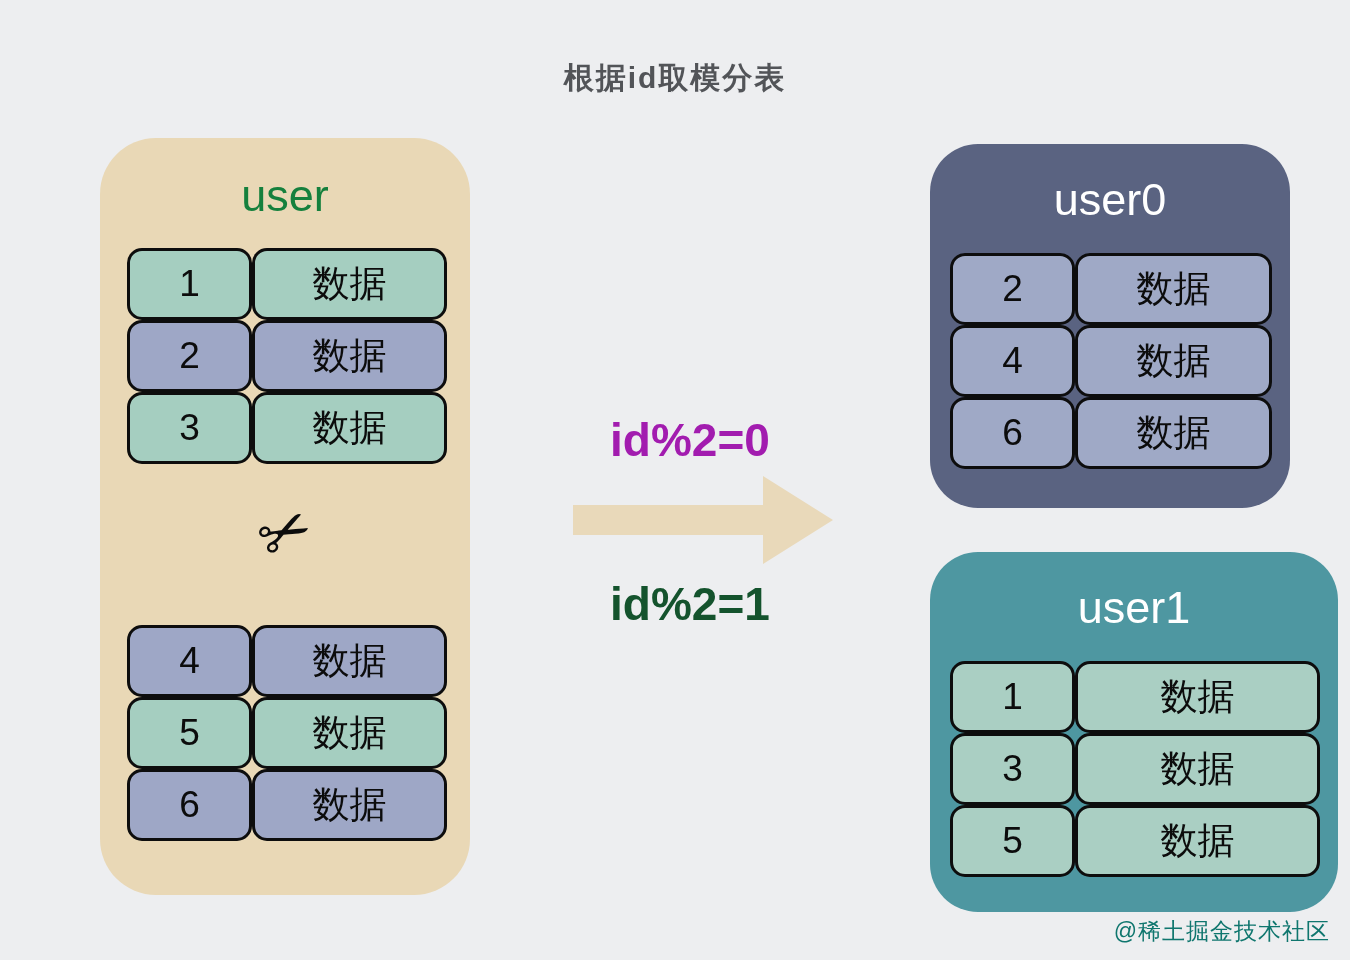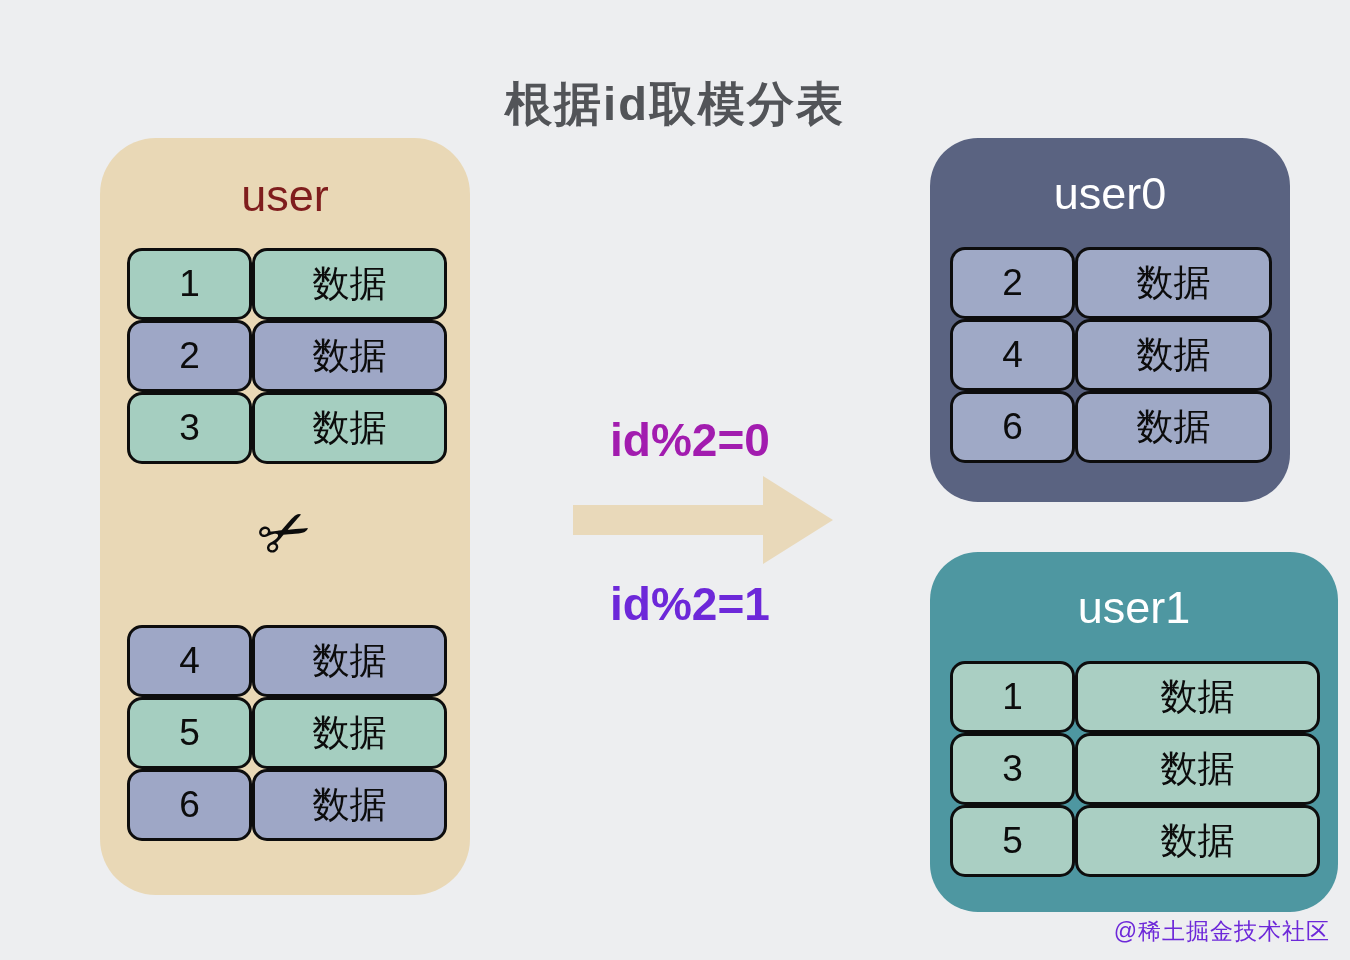--- a/index.html
+++ b/index.html
@@ -12,44 +12,44 @@
     overflow: hidden;
   }
   #stage {
     position: relative;
     width: 1350px;
     height: 960px;
   }
   .diagram-title {
     position: absolute;
     left: 0;
-    top: 73px;
-    width: 100%;
-    text-align: center;
-    font-size: 47px;
+    top: 58px;
+    width: 100%;
+    text-align: center;
+    font-size: 30px;
     font-weight: bold;
     color: #525458;
     letter-spacing: 2px;
   }
   
   .panel {
     position: absolute;
     box-sizing: border-box;
   }
   .panel-user {
     left: 100px;
     top: 138px;
     width: 370px;
     height: 757px;
     background: #e9d8b6;
     border-radius: 56px;
   }
   .panel-user0 {
     left: 930px;
-    top: 138px;
+    top: 144px;
     width: 360px;
     height: 364px;
     background: #5a6381;
     border-radius: 48px;
   }
   .panel-user1 {
     left: 930px;
     top: 552px;
     width: 408px;
     height: 360px;
@@ -57,21 +57,21 @@
     border-radius: 48px;
   }
   .panel-heading {
     position: absolute;
     left: 0;
     width: 100%;
     text-align: center;
     font-size: 45px;
     font-weight: normal;
   }
-  .panel-user .panel-heading { top: 32px; color: #7f1d1d; }
+  .panel-user .panel-heading { top: 32px; color: #15803d; }
   .panel-user0 .panel-heading, .panel-user1 .panel-heading { top: 30px; color: #ffffff; }
 
   
   .rows {
     position: absolute;
     left: 0;
     width: 100%;
     box-sizing: border-box;
   }
   .panel-user .rows { padding: 0 23px 0 27px; }
@@ -119,34 +119,34 @@
   
   .split-label {
     position: absolute;
     left: 545px;
     width: 290px;
     text-align: center;
     font-size: 46px;
     font-weight: bold;
   }
   .split-label.even { top: 413px; color: #a21caf; }
-  .split-label.odd  { top: 577px; color: #6d28d9; }
+  .split-label.odd  { top: 577px; color: #14532d; }
   .split-arrow {
     position: absolute;
     left: 573px;
     top: 476px;
   }
 
   
   .watermark {
     position: absolute;
     right: 20px;
     top: 916px;
     font-size: 23px;
-    color: #6d28d9;
+    color: #0f766e;
     letter-spacing: 1px;
   }
 </style>
 </head>
 <body>
 
 <div id="stage">
 
   <div class="diagram-title">根据id取模分表</div>
 

